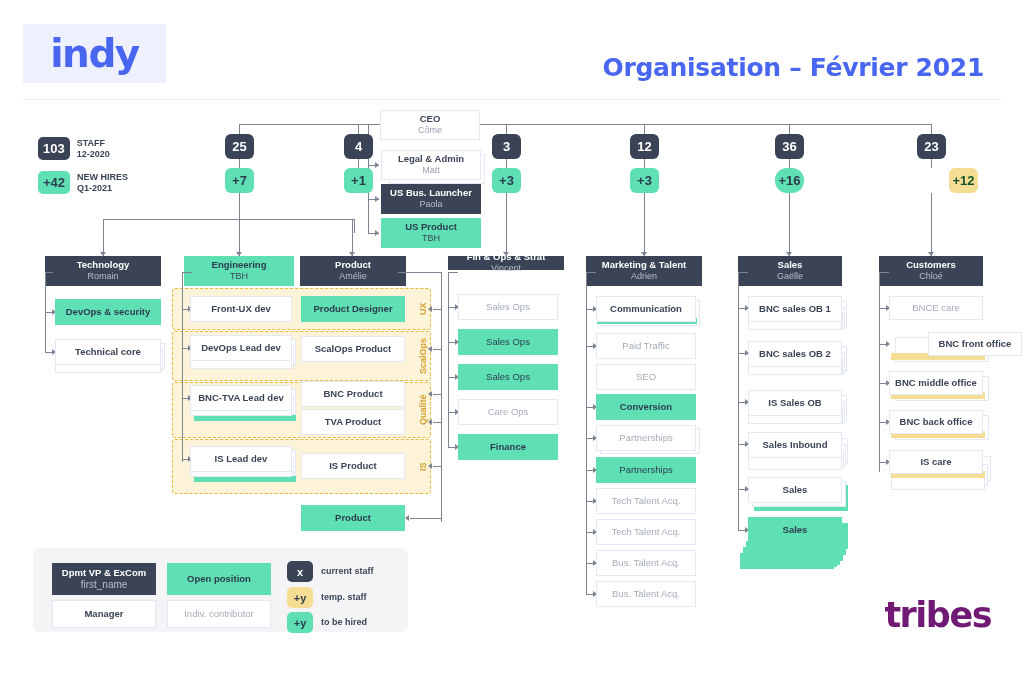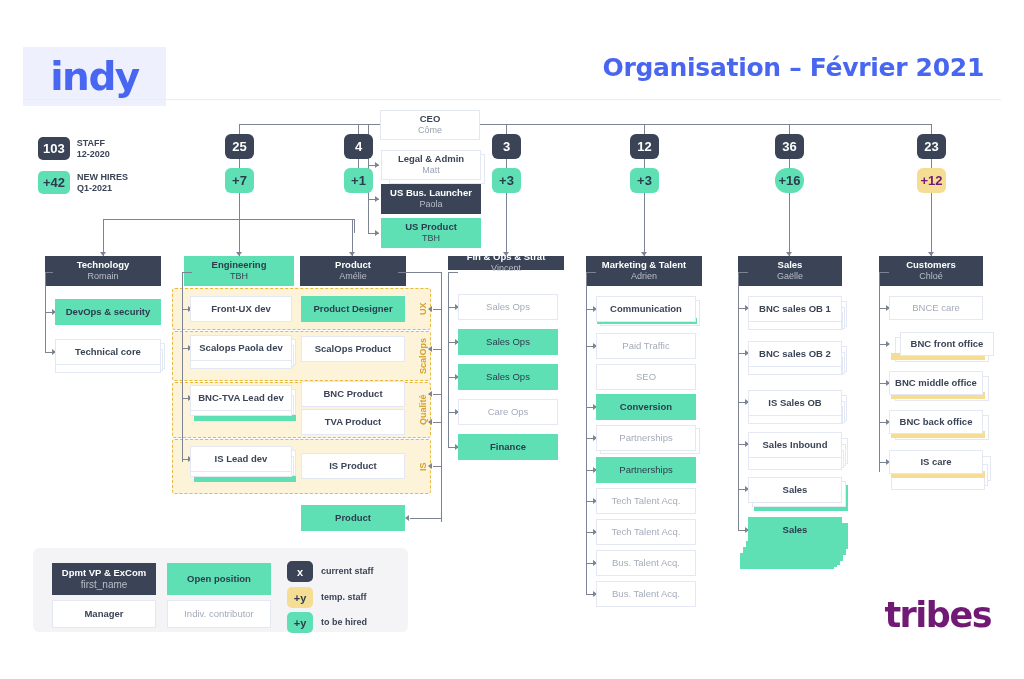--- a/index.html
+++ b/index.html
@@ -10,21 +10,21 @@
     font-family:"Liberation Sans", sans-serif;
     color:#3a4456;
     overflow:hidden;
     position:relative;
   }
   #root{position:relative;width:1024px;height:679px;}
 
   
   .logo-box{
     position:absolute;left:23px;top:24px;width:143px;height:59px;
-    background:#eef0fe;display:flex;align-items:center;justify-content:center;margin-top:23px;
+    background:#eef0fe;display:flex;align-items:center;justify-content:center;
   }
   .logo-text{
     font-size:39px;font-weight:bold;color:#4866f0;letter-spacing:-1.5px;
     font-family:"DejaVu Sans", sans-serif;
   }
   .page-title{
     position:absolute;right:40px;top:53px;
     font-size:25px;font-weight:bold;color:#4866f0;letter-spacing:-.3px;
     font-family:"DejaVu Sans", sans-serif;
     white-space:nowrap;
@@ -58,21 +58,21 @@
     border-left:3px solid transparent;border-right:3px solid transparent;
     border-top:4px solid #7c8392;
   }
 
   
   .cnt{position:absolute;width:29px;height:25px;border-radius:6px;
     display:flex;align-items:center;justify-content:center;
     font-size:13px;font-weight:bold;}
   .cnt-dark{background:#3a4456;color:#fff;}
   .cnt-teal{background:#5fe0b4;color:#2d3b4e;}
-  .cnt-yellow{background:#f6dd94;color:#701a75;}
+  .cnt-yellow{background:#f6dd94;color:#14532d;margin-left:32px;}
 
   
   .bx{position:absolute;box-sizing:border-box;display:flex;flex-direction:column;
       align-items:center;justify-content:center;text-align:center;}
   .bx .t1{font-size:9.5px;font-weight:bold;line-height:1.25;}
   .bx .t2{font-size:9px;line-height:1.25;}
   .bx-dark{background:#3a4456;}
   .bx-dark .t1{color:#ffffff;}
   .bx-dark .t2{color:#b9bec9;}
   .bx-teal{background:#5fe0b4;}
@@ -286,21 +286,21 @@
   <div class="bx bx-white" style="left:190px;top:296px;width:102px;height:26px;">
     <div class="t1">Front-UX dev</div>
   </div>
 
   <div class="stack" style="left:190px;top:335px;">
     <div class="sh" style="left:4px;top:4px;width:102px;height:26px;"></div>
     <div class="sh" style="left:2px;top:10px;width:102px;height:22px;"></div>
     <div class="sh" style="left:0px;top:16px;width:102px;height:18px;"></div>
   </div>
   <div class="bx bx-white" style="left:190px;top:335px;width:102px;height:26px;">
-    <div class="t1">Scalops Paola dev</div>
+    <div class="t1">DevOps Lead dev</div>
   </div>
 
   <div class="stack" style="left:190px;top:385px;">
     <div class="sh teal" style="left:4px;top:14px;width:102px;height:22px;"></div>
     <div class="sh" style="left:4px;top:4px;width:102px;height:26px;"></div>
     <div class="sh" style="left:2px;top:10px;width:102px;height:20px;"></div>
     <div class="sh" style="left:0px;top:15px;width:102px;height:16px;"></div>
   </div>
   <div class="bx bx-white" style="left:190px;top:385px;width:102px;height:26px;">
     <div class="t1">BNC-TVA Lead dev</div>
@@ -528,21 +528,21 @@
   <div class="arrow" style="left:886px;top:459px;"></div>
 
   <div class="bx bx-white muted" style="left:889px;top:296px;width:94px;height:24px;">
     <div class="t1">BNCE care</div>
   </div>
 
   <div class="stack" style="left:889px;top:332px;">
     <div class="sh" style="left:6px;top:5px;width:94px;height:25px;"></div>
     <div class="sh yel" style="left:2px;top:21px;width:94px;height:7px;"></div>
   </div>
-  <div class="bx bx-white" style="left:900px;top:332px;width:94px;height:24px;justify-content:center;">
+  <div class="bx bx-white" style="left:928px;top:332px;width:94px;height:24px;justify-content:center;">
     <div class="t1">BNC front office</div>
   </div>
 
   <div class="stack" style="left:889px;top:371px;">
     <div class="sh" style="left:6px;top:5px;width:94px;height:25px;"></div>
     <div class="sh yel" style="left:2px;top:21px;width:94px;height:7px;"></div>
   </div>
   <div class="bx bx-white" style="left:889px;top:371px;width:94px;height:24px;">
     <div class="t1">BNC middle office</div>
   </div>

